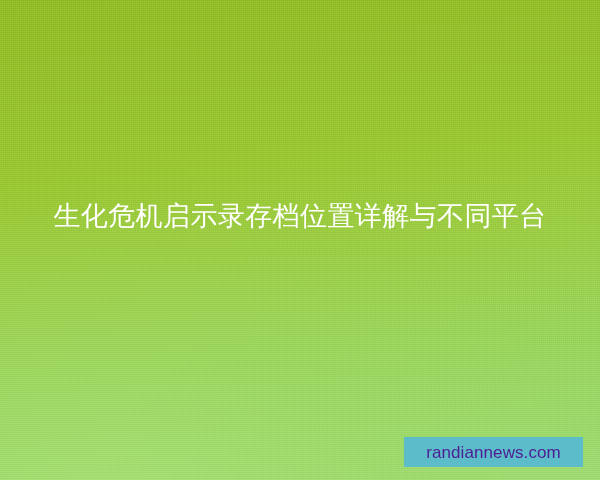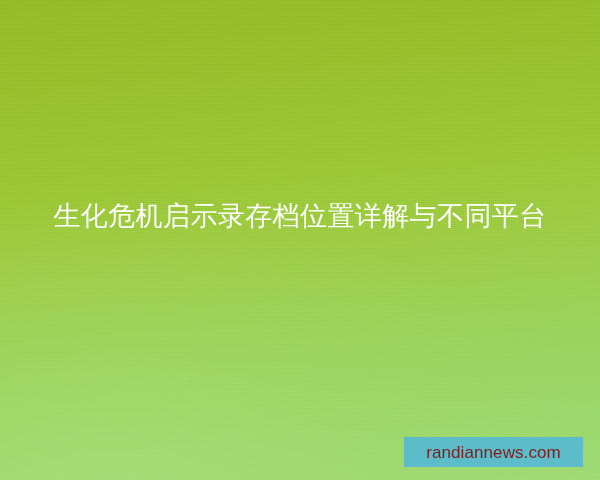--- a/index.html
+++ b/index.html
@@ -85,21 +85,21 @@
     left: 404px;
     top: 437px;
     width: 179px;
     height: 30px;
     background: #5cbcc9;
     display: flex;
     align-items: center;
     justify-content: center;
   }
   #watermark-label {
-    color: #7f1d1d;
+    color: #4c1d95;
     font-size: 17px;
     font-weight: 400;
     letter-spacing: 0.1px;
     line-height: 1;
   }
 </style>
 </head>
 <body>
 
 <div id="banner-card">

